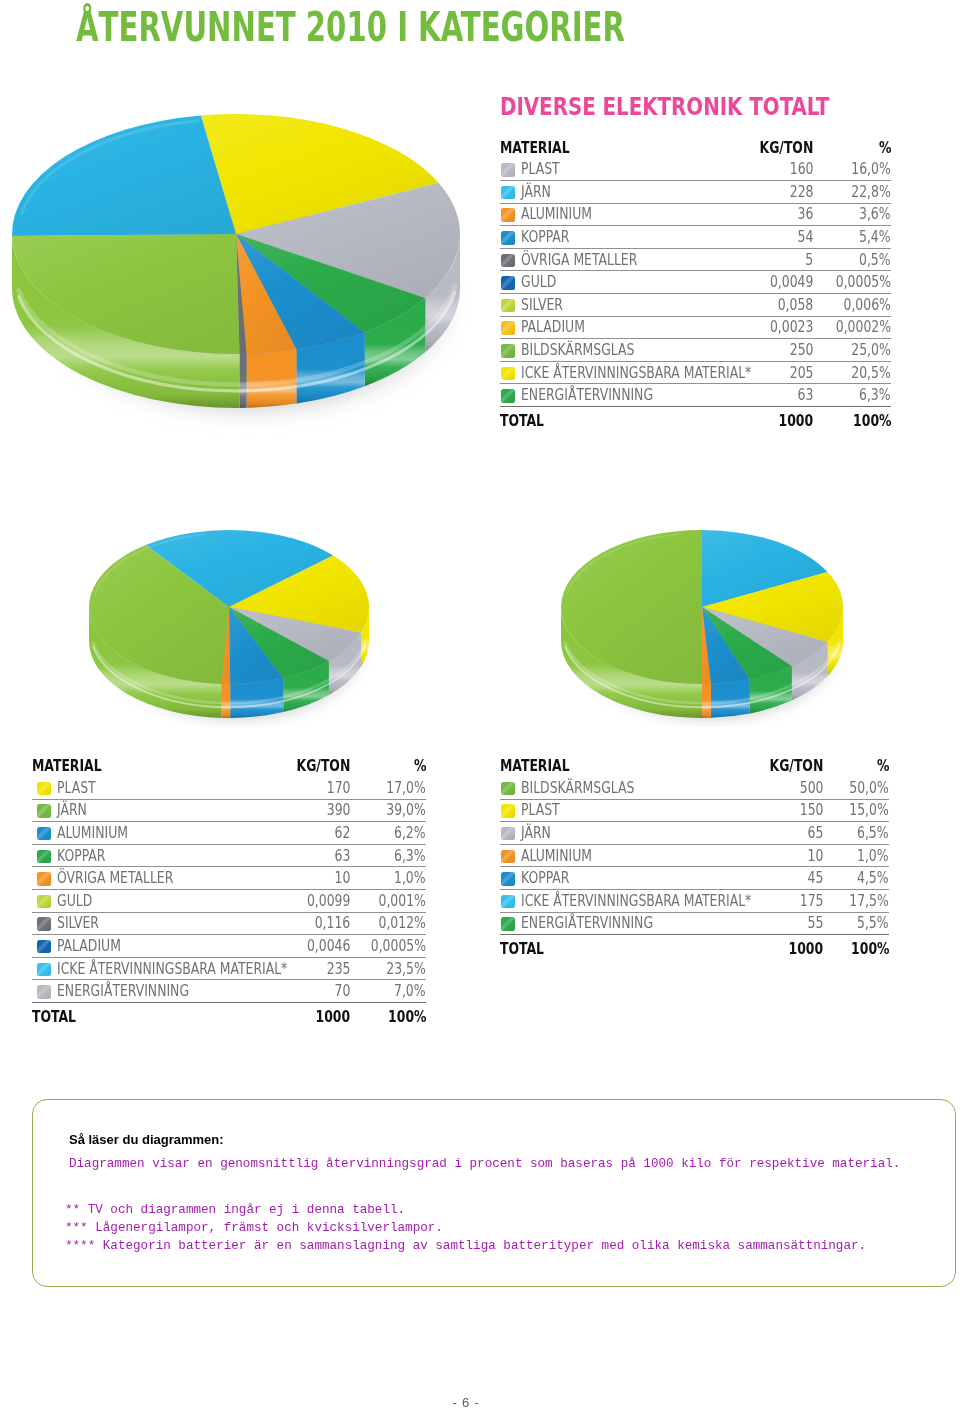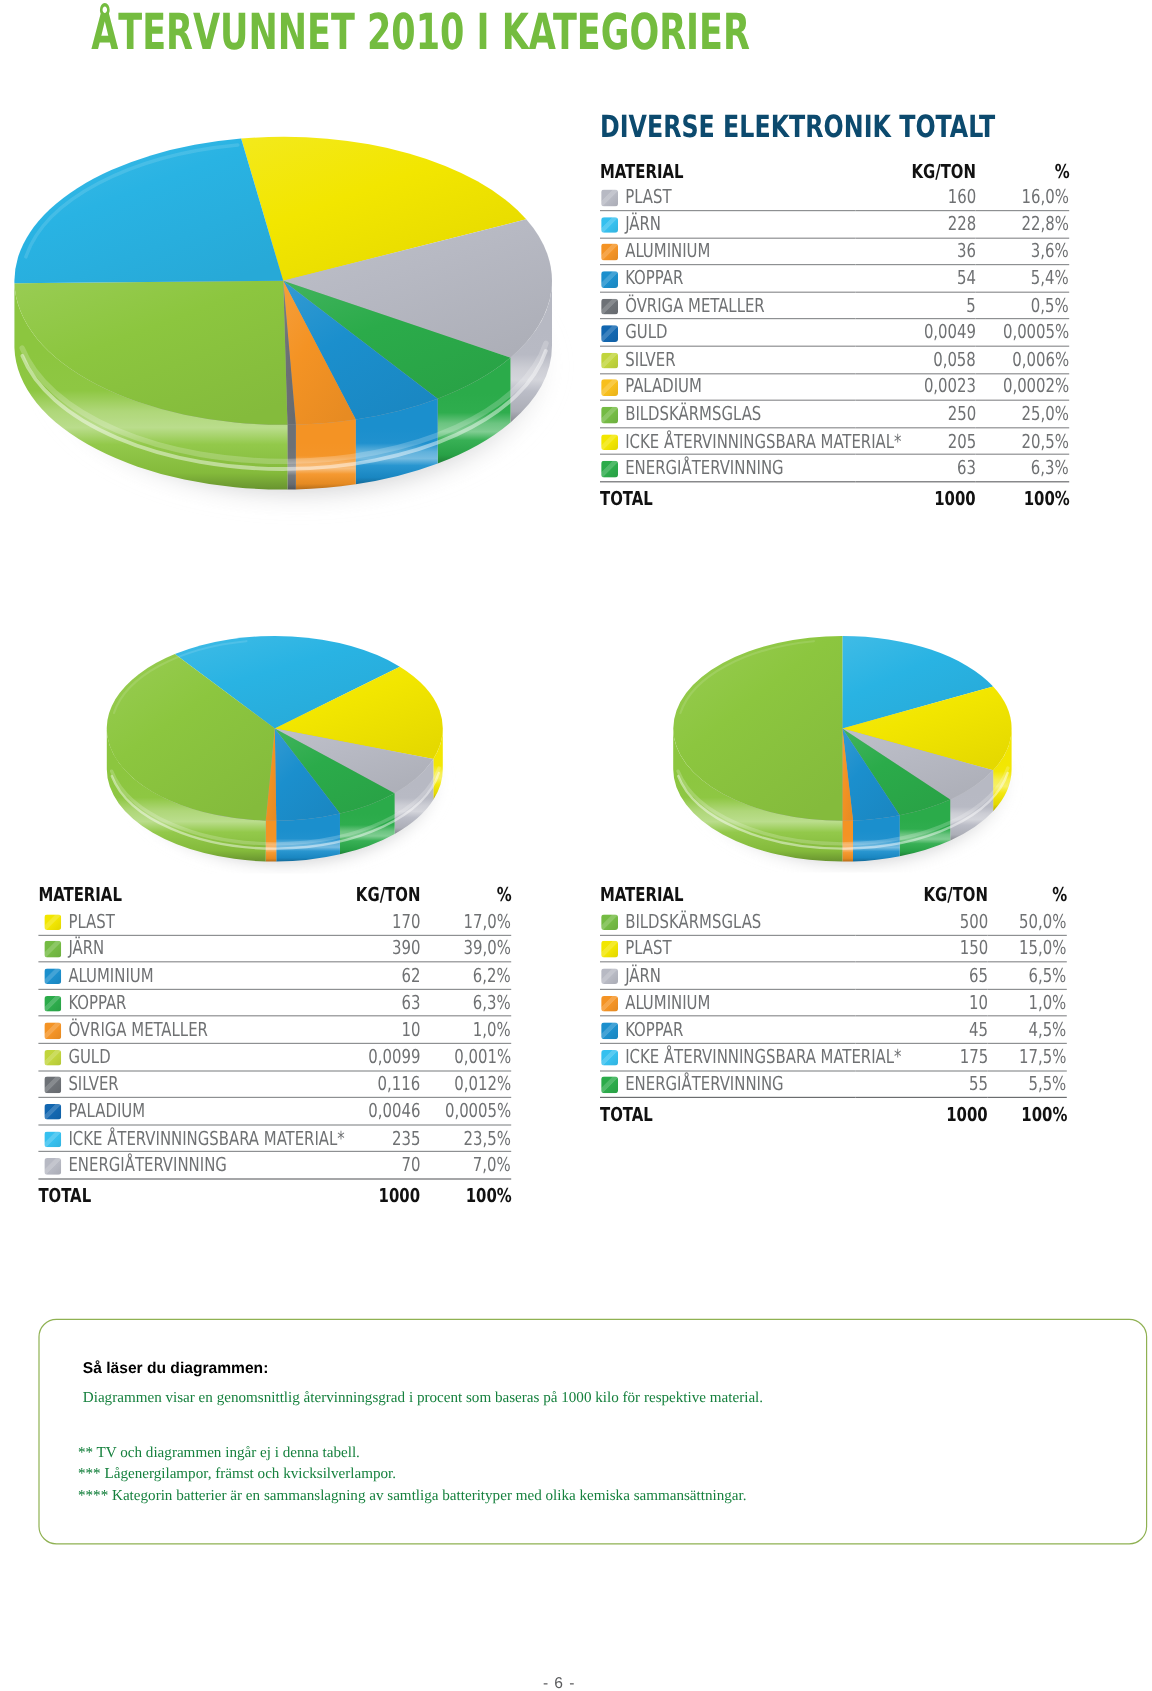--- a/index.html
+++ b/index.html
@@ -2,42 +2,42 @@
 <html><head>
 <meta charset="utf-8">
 <style>
   html,body{margin:0;padding:0;}
   body{width:960px;height:1409px;background:#ffffff;position:relative;overflow:hidden;
        font-family:"DejaVu Sans Condensed","Liberation Sans",sans-serif;}
   .pagetitle{position:absolute;left:29px;top:7px;font-weight:bold;font-size:41.4px;
     color:#74bc3f;white-space:nowrap;line-height:1;margin-left:47px;}
   .pagetitle .sq{transform:scaleX(0.783);}
   .tblbox{position:absolute;}
-  .tblhead{font-weight:bold;font-size:25.5px;color:#0c4a6e;white-space:nowrap;line-height:1;
+  .tblhead{font-weight:bold;font-size:25.5px;color:#ec4899;white-space:nowrap;line-height:1;
     margin:0 0 15px 0;padding-top:6px;}
   .tblhead sup{font-size:0.55em;vertical-align:super;line-height:0;}
-  table.mt{border-collapse:collapse;width:100%;table-layout:fixed;}
+  table.mt{border-collapse:collapse;width:100%;table-layout:fixed;margin-top:20px;}
   table.mt td{padding:0;}
   tr.hrow td{font-weight:bold;font-size:16px;color:#111;height:19px;line-height:1;vertical-align:top;white-space:nowrap;}
   tr.drow td{font-size:16px;color:#6f7173;border-bottom:1px solid #8e9092;
     line-height:1;height:21.6px;white-space:nowrap;vertical-align:middle;}
   tr.trow td{font-weight:bold;font-size:16px;color:#111;height:22px;line-height:1;vertical-align:bottom;white-space:nowrap;}
   tr.lastd td{border-bottom:1.5px solid #6b6d6f;}
   .c-kg,.c-pc{text-align:right;}
   .sq{display:inline-block;transform:scaleX(0.863);transform-origin:left center;white-space:nowrap;}
   .sqr{display:inline-block;transform:scaleX(0.863);transform-origin:right center;white-space:nowrap;}
   .swwrap{display:inline-block;width:20px;margin-left:var(--ind,1px);}
   .sw{display:inline-block;width:13.5px;height:13.5px;border-radius:2.5px;vertical-align:-2.5px;
       position:relative;overflow:hidden;background-image:linear-gradient(135deg,
         rgba(255,255,255,0.00) 0%, rgba(255,255,255,0.00) 33%,
         rgba(255,255,255,0.17) 36%, rgba(255,255,255,0.19) 52%,
         rgba(255,255,255,0.01) 55%, rgba(0,0,0,0.07) 100%);}
   .notesbox{position:absolute;border:1.4px solid #8fb152;border-radius:15px;box-sizing:border-box;}
   .nheading{font-family:"Liberation Sans",sans-serif;font-weight:bold;font-size:13px;color:#000000;white-space:nowrap;}
-  .nline{font-family:Liberation Serif, serif;font-size:12.6px;color:#15803d;white-space:nowrap;}
+  .nline{font-family:Liberation Mono, monospace;font-size:12.6px;color:#a21caf;white-space:nowrap;}
   .pagenum{position:absolute;width:932px;text-align:center;font-family:"Liberation Sans",sans-serif;
     font-size:13px;color:#5a5b5d;letter-spacing:0.8px;}
   .pie{position:absolute;}
 </style>
 </head>
 <body>
 
 <div class="pagetitle"><span class="sq">ÅTERVUNNET 2010 I KATEGORIER</span></div>
 <div class="tblbox" style="left:500px;top:88px;width:391px;--ind:1px">
 <div class="tblhead"><span class="sq"><span>DIVERSE ELEKTRONIK TOTALT</span></span></div>

